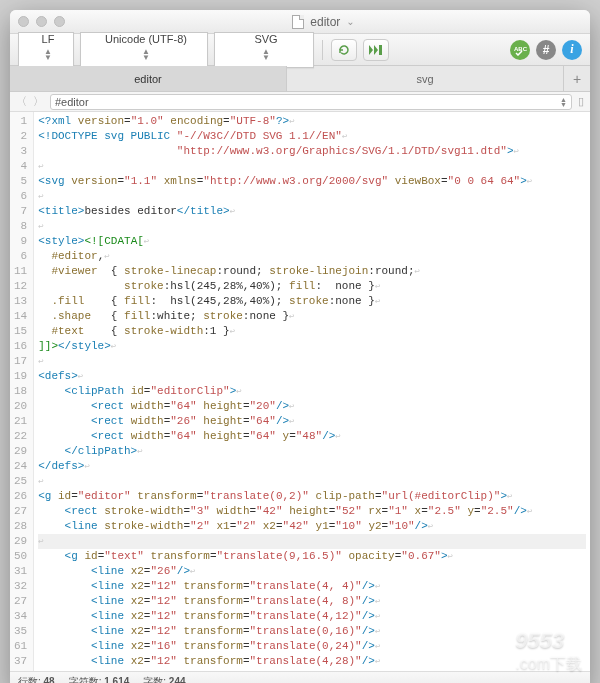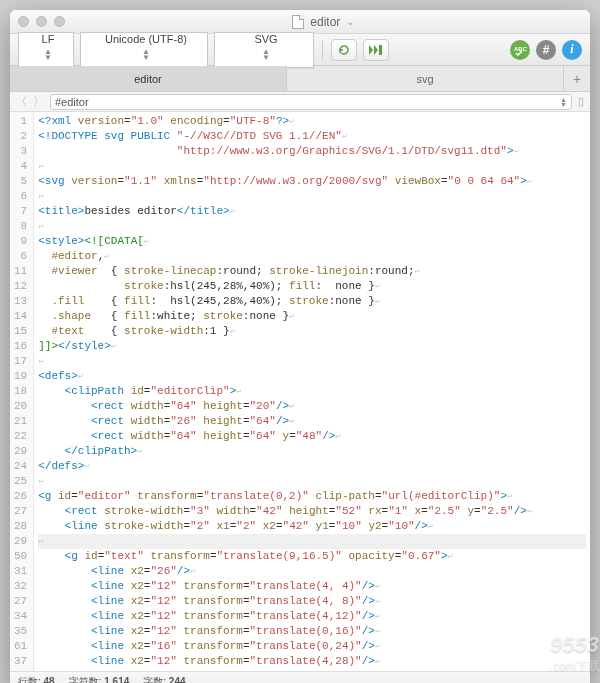--- a/index.html
+++ b/index.html
@@ -206,30 +206,30 @@
   align-items:center;
   padding:0 8px;
   gap:14px;
   font-size:10px;
   color:#555;
 }
 
 .watermark {
   position:fixed;
   bottom:8px;
-  right:0;
+  right:18px;
   font-family: Arial, sans-serif;
   font-size:22px;
   font-weight:bold;
   font-style:italic;
   color:rgba(255,255,255,0.6);
   text-shadow:0 1px 2px rgba(0,0,0,0.2);
   pointer-events:none;
 }
-.watermark small { font-size:12px; font-weight:normal; display:block; color:rgba(255,255,255,0.5); text-align:right; font-style:normal;}
+.watermark small { font-size:16px; font-weight:normal; display:block; color:rgba(255,255,255,0.5); text-align:right; font-style:normal;}
 </style>
 </head>
 <body>
 
 <div class="window">
 
   <div class="titlebar">
     <div class="traffic">
       <span></span>
       <span></span>

